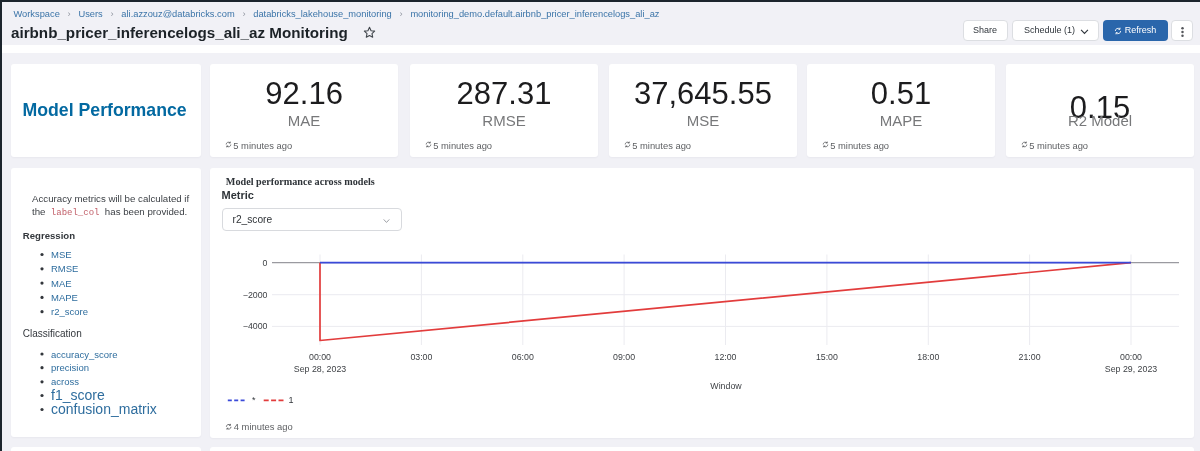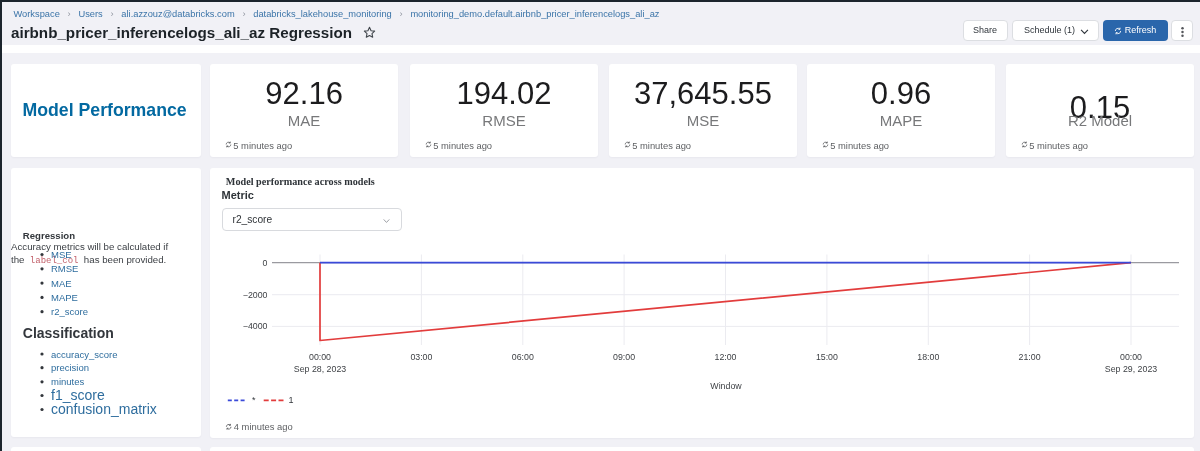--- a/index.html
+++ b/index.html
@@ -23,21 +23,21 @@
 
 <div class="abs" style="left:0;top:0;width:2px;height:451px;background:#1c252d;"></div>
 
 <div class="abs" style="left:11px;top:447px;width:189.5px;height:4px;background:#fff;border-radius:3px 3px 0 0;"></div>
 <div class="abs" style="left:210px;top:447px;width:984px;height:4px;background:#fff;border-radius:3px 3px 0 0;"></div>
 
 <div class="abs" style="left:13.5px;top:8.5px;font-size:9.3px;line-height:10px;color:#9297a0;white-space:nowrap;">
 <span style="color:#3b74a8;">Workspace</span>&nbsp;&nbsp; › &nbsp;&nbsp;<span style="color:#3b74a8;">Users</span>&nbsp;&nbsp; › &nbsp;&nbsp;<span style="color:#3b74a8;">ali.azzouz@databricks.com</span>&nbsp;&nbsp; › &nbsp;&nbsp;<span style="color:#3b74a8;">databricks_lakehouse_monitoring</span>&nbsp;&nbsp; › &nbsp;&nbsp;<span style="color:#3b74a8;">monitoring_demo.default.airbnb_pricer_inferencelogs_ali_az</span>
 </div>
 
-<div class="abs" style="left:11px;top:25px;font-size:15.2px;line-height:15.2px;font-weight:bold;color:#1c2227;">airbnb_pricer_inferencelogs_ali_az Regression</div>
+<div class="abs" style="left:11px;top:25px;font-size:15.2px;line-height:15.2px;font-weight:bold;color:#1c2227;">airbnb_pricer_inferencelogs_ali_az Monitoring</div>
 
 <svg class="abs" style="left:363px;top:25.5px;" width="13" height="13" viewBox="0 0 24 24" fill="none" stroke="#41464c" stroke-width="2" stroke-linejoin="round">
     <path d="M12 2.5l2.9 6.2 6.6.8-4.9 4.6 1.3 6.6-5.9-3.3-5.9 3.3 1.3-6.6-4.9-4.6 6.6-.8z"></path>
   </svg>
 
 <div class="abs" style="left:962.5px;top:20px;width:45px;height:21px;background:#fff;border:1px solid #dcdee2;border-radius:4px;font-size:9px;line-height:19px;text-align:center;color:#2f353b;">Share</div>
 <div class="abs" style="left:1012px;top:20px;width:86.5px;height:21px;background:#fff;border:1px solid #dcdee2;border-radius:4px;font-size:9px;line-height:19px;color:#2f353b;text-align:left;padding-left:11px;">Schedule (1)
   <svg style="position:absolute;right:9px;top:7.5px;" width="9" height="6" viewBox="0 0 10 7" fill="none" stroke="#2f353b" stroke-width="1.3">
       <path d="M1 1l4 4.2L9 1"></path>
     </svg>
@@ -61,23 +61,23 @@
 <div class="card" style="left:11px;top:63.5px;width:189.5px;height:93.5px;"></div>
 <div class="abs" style="left:22.5px;top:102px;font-size:17.7px;line-height:17.7px;font-weight:bold;color:#0369a1;">Model Performance</div>
 
 <div class="card" style="left:210px;top:63.5px;width:188.2px;height:93.5px;"></div>
 <div class="card" style="left:409.9px;top:63.5px;width:188.2px;height:93.5px;"></div>
 <div class="card" style="left:608.9px;top:63.5px;width:188.2px;height:93.5px;"></div>
 <div class="card" style="left:806.9px;top:63.5px;width:188.2px;height:93.5px;"></div>
 <div class="card" style="left:1005.9px;top:63.5px;width:188.2px;height:93.5px;"></div>
 
 <div class="num" style="left:210px;top:77.5px;">92.16</div>
-<div class="num" style="left:409.9px;top:77.5px;">194.02</div>
+<div class="num" style="left:409.9px;top:77.5px;">287.31</div>
 <div class="num" style="left:608.9px;top:77.5px;">37,645.55</div>
-<div class="num" style="left:806.9px;top:77.5px;">0.96</div>
+<div class="num" style="left:806.9px;top:77.5px;">0.51</div>
 <div class="num" style="left:1005.9px;top:92px;">0.15</div>
 
 <div class="lbl" style="left:210px;top:113px;">MAE</div>
 <div class="lbl" style="left:409.9px;top:113px;">RMSE</div>
 <div class="lbl" style="left:608.9px;top:113px;">MSE</div>
 <div class="lbl" style="left:806.9px;top:113px;">MAPE</div>
 <div class="lbl" style="left:1005.9px;top:113px;">R2 Model</div>
 
 <div class="ago" style="left:233.3px;top:140.6px;">5 minutes ago</div>
 <div class="ago" style="left:433.2px;top:140.6px;">5 minutes ago</div>
@@ -110,33 +110,33 @@
     <path d="M6 22v-5h5"></path>
   </svg>
 <svg class="abs" style="left:1020.9px;top:140.8px;" width="7" height="7" viewBox="0 0 24 24" fill="none" stroke="#5d5f62" stroke-width="2.8">
     <path d="M4 12a8 8 0 0 1 13.6-5.7"></path>
     <path d="M20 12a8 8 0 0 1-13.6 5.7"></path>
     <path d="M18 2v5h-5"></path>
     <path d="M6 22v-5h5"></path>
   </svg>
 
 <div class="card" style="left:11px;top:168px;width:189.5px;height:269px;"></div>
-<div class="abs" style="left:11px;top:191.6px;font-size:9.7px;line-height:13.4px;color:#3b3f44;white-space:nowrap;margin-top:48px;">Accuracy metrics will be calculated if<br>the &nbsp;<span style="font-family:'Liberation Mono',monospace;font-size:9px;color:#c2606a;">label_col</span>&nbsp; has been provided.</div>
+<div class="abs" style="left:32px;top:191.6px;font-size:9.7px;line-height:13.4px;color:#3b3f44;white-space:nowrap;">Accuracy metrics will be calculated if<br>the &nbsp;<span style="font-family:'Liberation Mono',monospace;font-size:9px;color:#c2606a;">label_col</span>&nbsp; has been provided.</div>
 <div class="abs" style="left:22.8px;top:231px;font-size:9.6px;line-height:9.6px;font-weight:bold;color:#33373c;">Regression</div>
 
 <div class="abs blink" style="left:51px;top:250px;font-size:9.5px;line-height:9.5px;">MSE</div>
 <div class="abs blink" style="left:51px;top:264.3px;font-size:9.5px;line-height:9.5px;">RMSE</div>
 <div class="abs blink" style="left:51px;top:278.6px;font-size:9.5px;line-height:9.5px;">MAE</div>
 <div class="abs blink" style="left:51px;top:292.9px;font-size:9.5px;line-height:9.5px;">MAPE</div>
 <div class="abs blink" style="left:51px;top:307.2px;font-size:9.5px;line-height:9.5px;">r2_score</div>
 
-<div class="abs" style="left:22.8px;top:329px;font-size:14px;line-height:9.6px;font-weight:bold;color:#33373c;text-align:center;">Classification</div>
+<div class="abs" style="left:22.8px;top:329px;font-size:10px;line-height:9.6px;font-weight:normal;color:#33373c;text-align:center;">Classification</div>
 <div class="abs blink" style="left:51px;top:349.5px;font-size:9.5px;line-height:9.5px;">accuracy_score</div>
 <div class="abs blink" style="left:51px;top:363.2px;font-size:9.5px;line-height:9.5px;">precision</div>
-<div class="abs blink" style="left:51px;top:377.3px;font-size:9.5px;line-height:9.5px;">minutes</div>
+<div class="abs blink" style="left:51px;top:377.3px;font-size:9.5px;line-height:9.5px;">across</div>
 <div class="abs blink" style="left:51px;top:391px;font-size:14px;line-height:9.5px;">f1_score</div>
 <div class="abs blink" style="left:51px;top:405px;font-size:14px;line-height:9.5px;">confusion_matrix</div>
 
 <svg class="abs" style="left:39px;top:248px;" width="6" height="170" viewBox="0 0 6 170">
 <circle cx="3" cy="6.5" r="1.6" fill="#33373c"></circle>
     <circle cx="3" cy="20.8" r="1.6" fill="#33373c"></circle>
     <circle cx="3" cy="35.1" r="1.6" fill="#33373c"></circle>
     <circle cx="3" cy="49.4" r="1.6" fill="#33373c"></circle>
     <circle cx="3" cy="63.7" r="1.6" fill="#33373c"></circle>
 <circle cx="3" cy="106" r="1.6" fill="#33373c"></circle>

